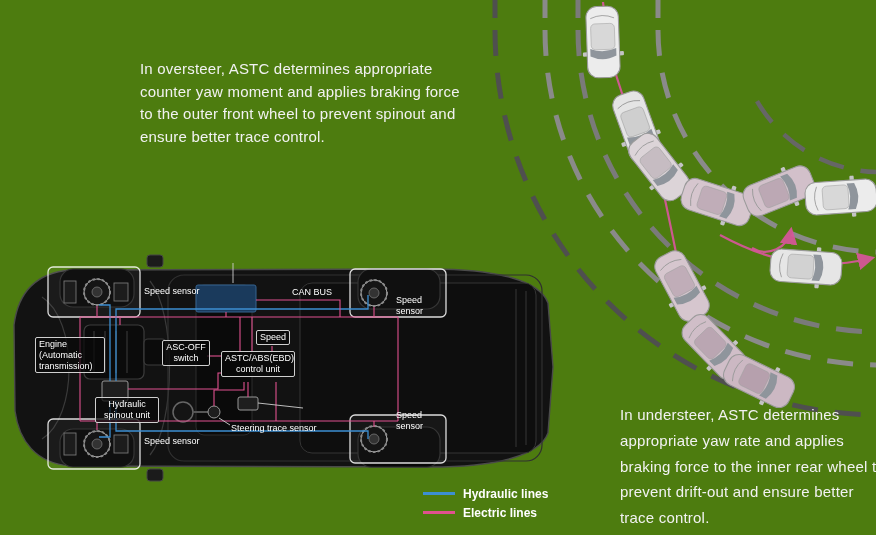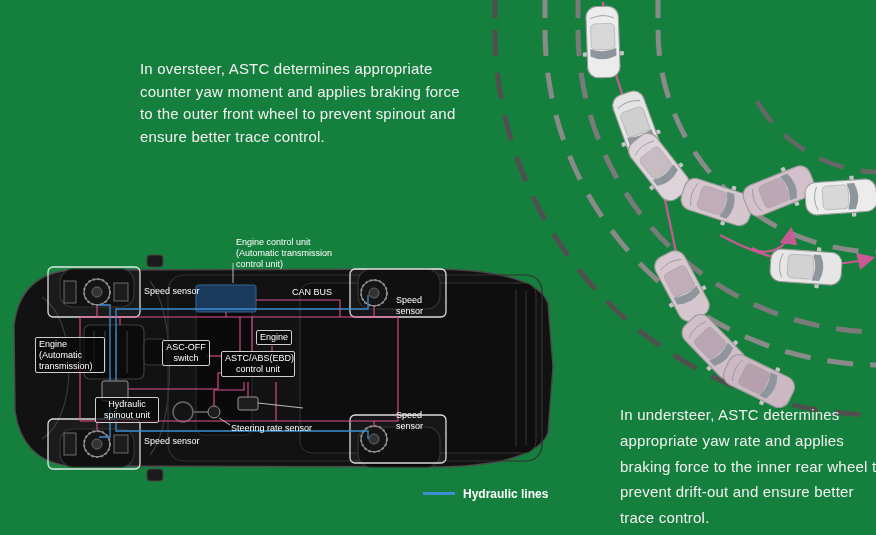--- a/index.html
+++ b/index.html
@@ -1,17 +1,17 @@
 <!DOCTYPE html>
 <html><head>
 <meta charset="utf-8">
 <style>
   html,body { margin:0; padding:0; background:#000; }
   .stage {
-    position:relative; width:876px; height:535px; background:#15803d;
+    position:relative; width:876px; height:535px; background:#4d7c0f;
     font-family:"Liberation Sans", sans-serif; overflow:hidden;
   }
   .para {
     position:absolute; margin:0; color:#f2f2f2; font-size:15px; letter-spacing:.2px;
   }
   .para-oversteer { left:140px; top:58px; width:330px; line-height:1.5; }
   .para-understeer { left:620px; top:402px; width:272px; line-height:1.72; }
 
   .road-svg { position:absolute; left:470px; top:0; }
   .schematic-svg { position:absolute; left:0; top:225px; }
@@ -230,35 +230,38 @@
       <path d="M 128 164 L 218 164 L 218 148 L 222 148"></path>
     </g>
 
     <g>
       <line class="leader" x1="233" y1="38" x2="233" y2="58"></line>
       <line class="leader" x1="258" y1="178" x2="303" y2="183"></line>
       <line class="leader" x1="219" y1="193" x2="230" y2="200"></line>
     </g>
   </svg>
 
-  <div class="lbl lbl-ecu">Engine control unit (Automatic transmission control unit)</div>
   <div class="lbl lbl-ss-tl">Speed sensor</div>
   <div class="lbl lbl-ss-tr">Speed sensor</div>
   <div class="lbl lbl-ss-br">Speed sensor</div>
   <div class="lbl lbl-ss-bl">Speed sensor</div>
   <div class="lbl lbl-canbus">CAN BUS</div>
   <div class="lbl boxed lbl-asc">ASC-OFF switch</div>
-  <div class="lbl boxed lbl-buzzer">Engine</div>
+  <div class="lbl boxed lbl-buzzer">Speed</div>
   <div class="lbl boxed lbl-astc">ASTC/ABS(EBD) control unit</div>
   <div class="lbl boxed lbl-engine">Engine (Automatic transmission)</div>
   <div class="lbl boxed lbl-hydraulic">Hydraulic spinout unit</div>
-  <div class="lbl lbl-steer">Steering rate sensor</div>
+  <div class="lbl lbl-steer">Steering trace sensor</div>
 
   <div class="legend">
     <div class="legend-row">
       <span class="swatch swatch-hyd"></span>
       <span class="legend-label">Hydraulic lines</span>
     </div>
+    <div class="legend-row">
+      <span class="swatch swatch-ele"></span>
+      <span class="legend-label">Electric lines</span>
+    </div>
   </div>
 
   <p class="para para-understeer">In understeer, ASTC determines appropriate yaw rate and applies braking force to the inner rear wheel to prevent drift-out and ensure better trace control.</p>
 
 </div>
 
 </body></html>

